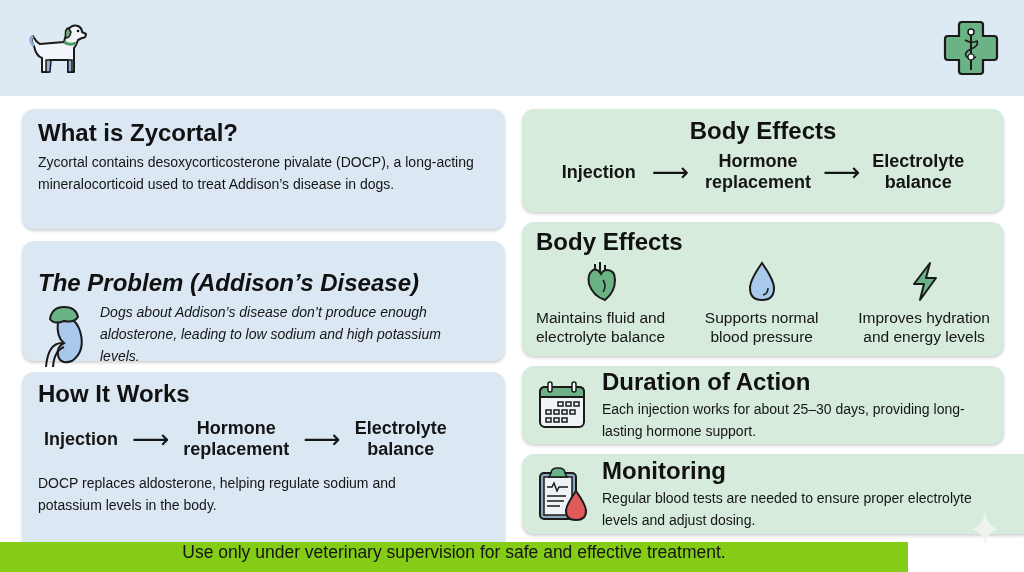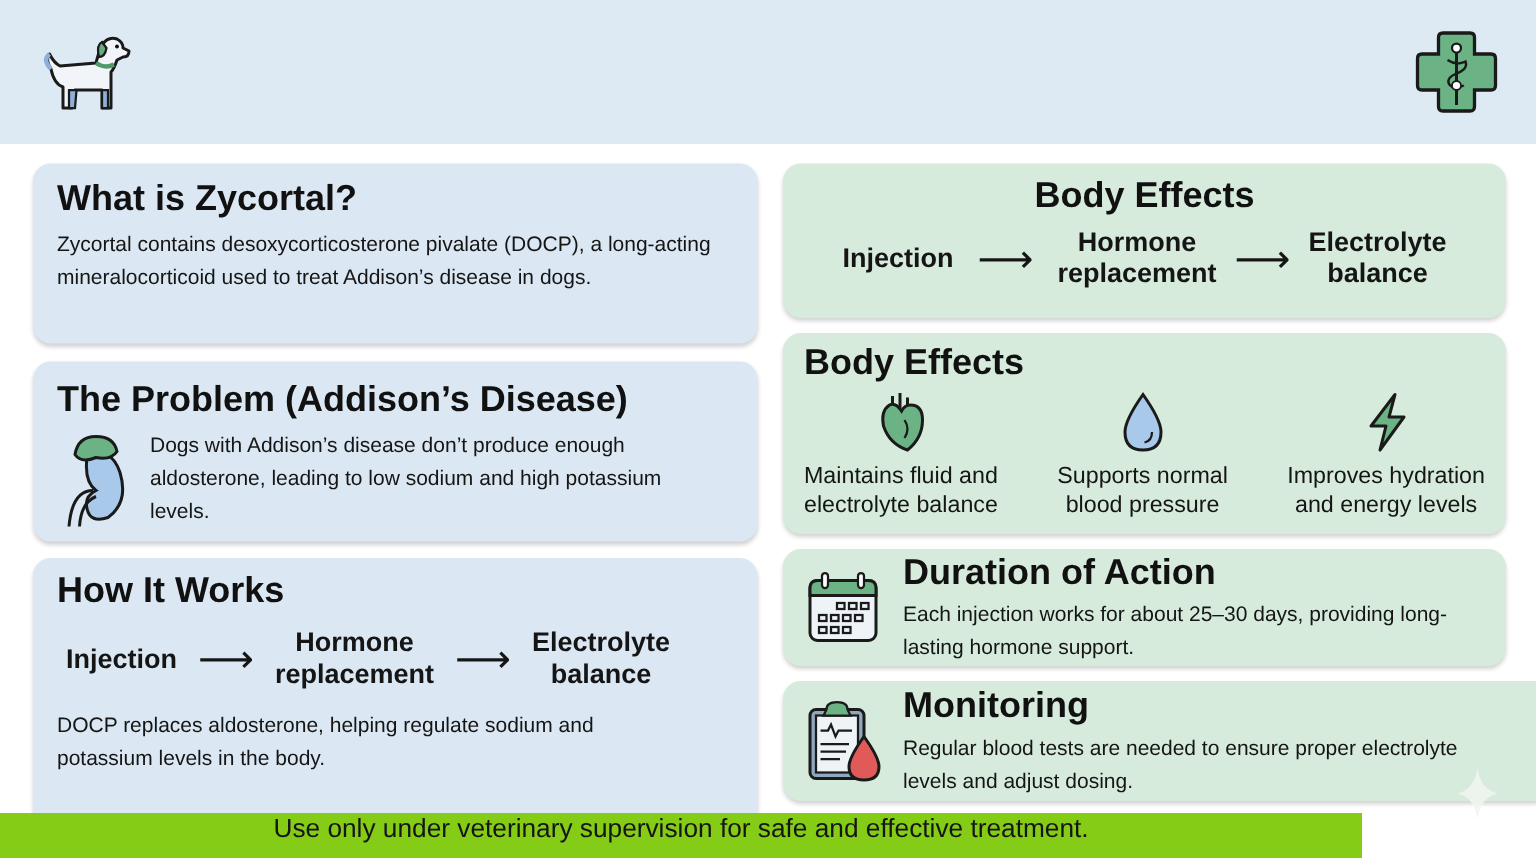--- a/index.html
+++ b/index.html
@@ -57,30 +57,30 @@
     <path d="M27 24 Q33 28 39 25 Q41 30 33 33 Q26 36 28 40 Q31 44 38 41" fill="none" stroke="#1a1a1a" stroke-width="1.6"></path>
     <circle cx="33" cy="41" r="3" fill="#fff" stroke="#1a1a1a" stroke-width="1.2"></circle>
   </svg>
 </div>
 
 <div class="card blue" style="left:22px; top:109px; width:483px; height:120px; padding:10px 16px;">
   <h2>What is Zycortal?</h2>
   <p style="margin-top:4px; width:440px;">Zycortal contains desoxycorticosterone pivalate (DOCP), a long-acting mineralocorticoid used to treat Addison’s disease in dogs.</p>
 </div>
 
-<div class="card blue" style="left:22px; top:241px; width:483px; height:120px; padding:12px 16px;">
+<div class="card blue" style="left:22px; top:241px; width:483px; height:120px; padding:28px 16px;font-style:italic;">
   <h2>The Problem (Addison’s Disease)</h2>
   <div style="display:flex; margin-top:4px;">
     <svg width="58" height="66" viewBox="0 0 58 66" style="flex:none; margin-left:-4px; margin-top:2px;">
       <path d="M24 18 Q40 10 46 28 Q52 48 38 58 Q26 62 24 52 Q22 44 30 40 Q22 34 24 18 Z" fill="#a8c9ea" stroke="#1a1a1a" stroke-width="2"></path>
       <path d="M16 16 Q18 4 30 4 Q42 4 44 14 Q40 20 30 18 Q20 22 16 16 Z" fill="#6bb385" stroke="#1a1a1a" stroke-width="2"></path>
       <path d="M28 40 Q14 40 12 64" fill="none" stroke="#1a1a1a" stroke-width="2"></path>
       <path d="M30 44 Q20 48 19 64" fill="none" stroke="#1a1a1a" stroke-width="2"></path>
     </svg>
-    <p style="margin-left:8px; width:380px;">Dogs with Addison’s disease don’t produce enough aldosterone, leading to low sodium and high potassium levels.</p>
+    <p style="margin-left:8px; width:380px;">Dogs about Addison’s disease don’t produce enough aldosterone, leading to low sodium and high potassium levels.</p>
   </div>
 </div>
 
 <div class="card blue" style="left:22px; top:372px; width:483px; height:206px; padding:8px 16px;">
   <h2>How It Works</h2>
   <div class="flow" style="margin-top:10px; margin-left:6px;">
     <div><span>Injection</span></div>
     <span class="arrow" style="margin:0 14px;">⟶</span>
     <div>
         <div>Hormone</div>

